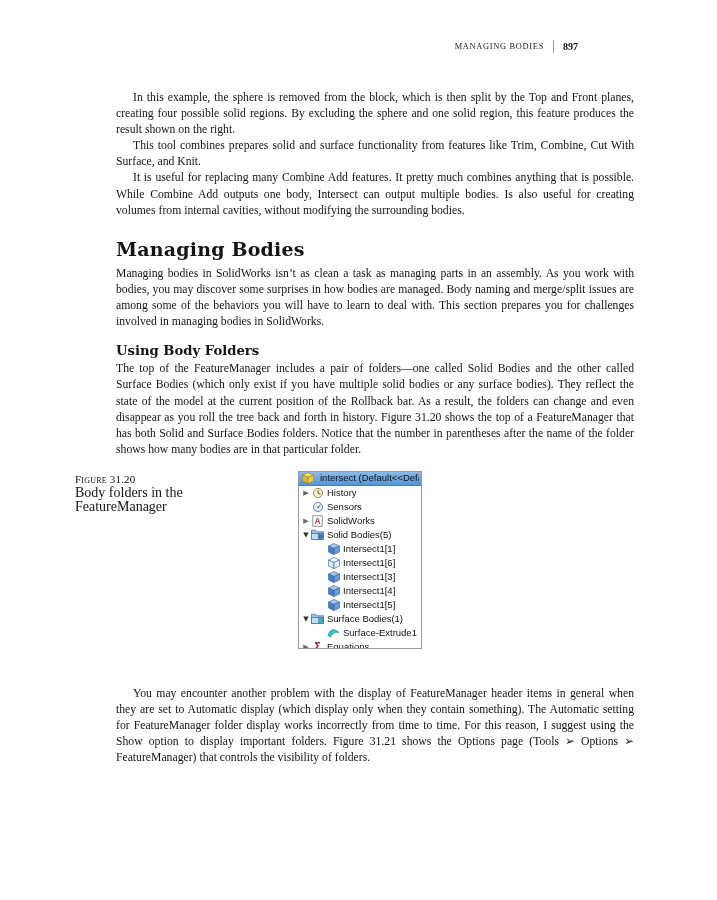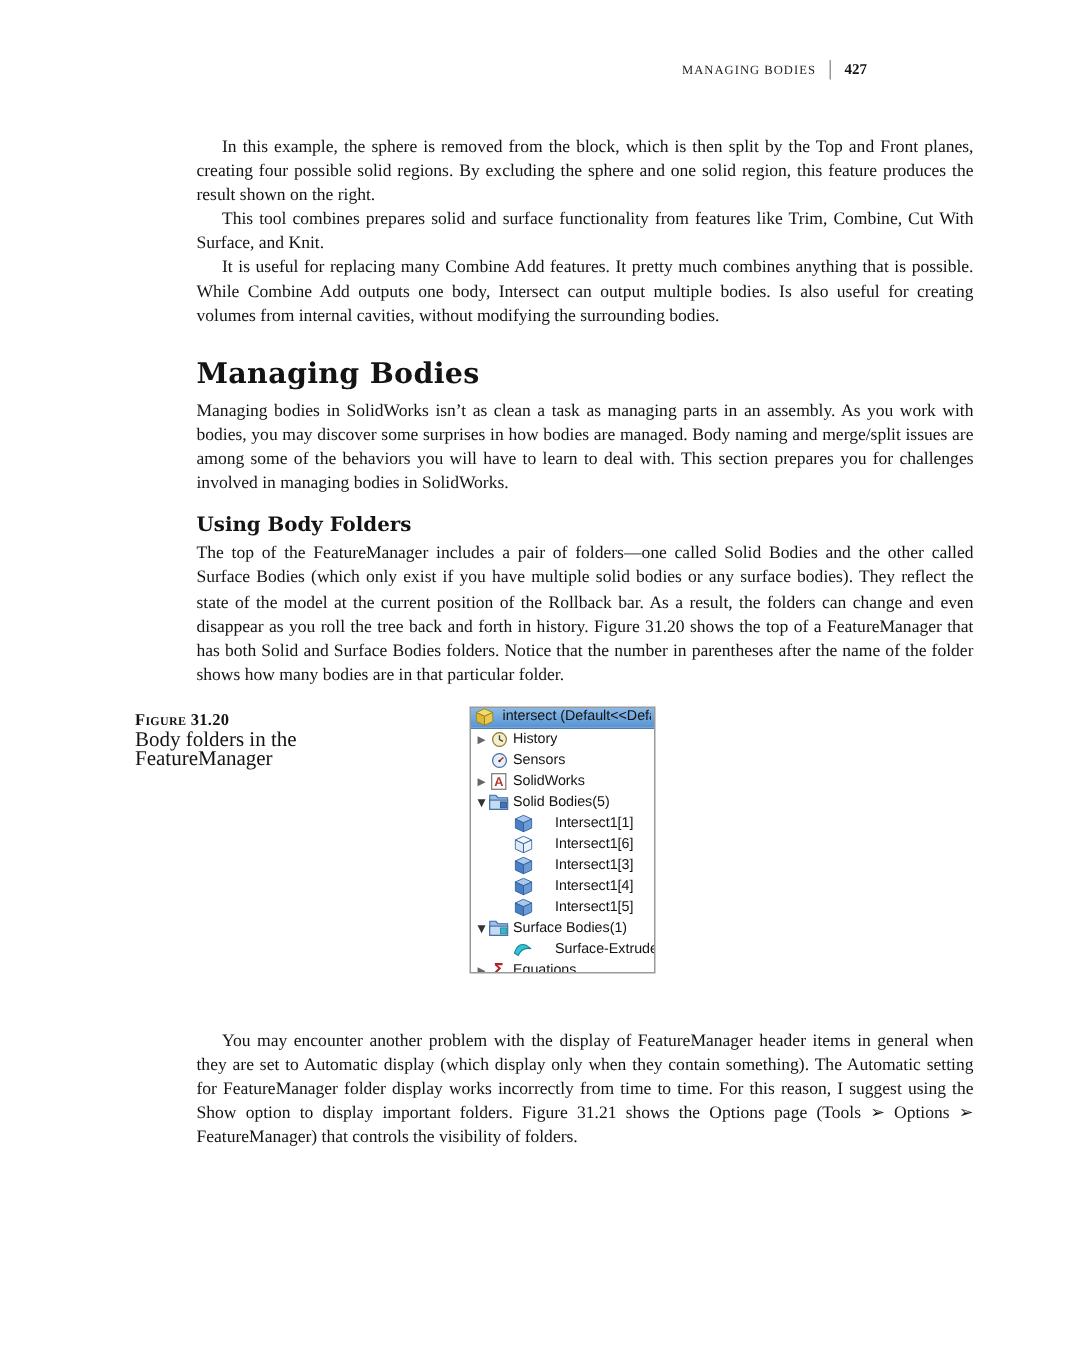--- a/index.html
+++ b/index.html
@@ -17,21 +17,21 @@
   .running-header {
     position: absolute; top: 40px; right: 71px;
     display: flex; align-items: center; gap: 9px;
   }
   .running-title { font-size: 8.4px; letter-spacing: 0.7px; color: #222; }
   .header-divider { width: 1px; height: 13px; background: #9a9a9a; }
   .page-number { font-size: 10px; font-weight: bold; color: #111; }
 
   
   .content {
-    position: absolute; left: 131px; top: 90px; width: 518px;
+    position: absolute; left: 116px; top: 90px; width: 518px;
     font-size: 11.7px; line-height: 16.1px; text-align: justify;
   }
   .content p { margin: 0; }
   p.fl-indent { text-indent: 17px; }
 
   h1.section-heading {
     font-family: "DejaVu Serif", serif;
     font-size: 19px; font-weight: bold;
     margin: 22px 0 9px 0; letter-spacing: 0.2px; text-align: left;
   }
@@ -41,21 +41,21 @@
     margin: 13px 0 2px 0; text-align: left;
   }
 
   
   .figure-row { position: relative; margin-top: 13px; height: 196px; }
   .figure-caption {
     position: absolute; left: -41px; top: 2px; width: 200px;
     text-align: left; line-height: 13px;
   }
   .figure-label {
-    font-weight: bold; font-variant: small-caps; font-size: 11px;
+    font-weight: normal; font-variant: small-caps; font-size: 11px;
     letter-spacing: 0.2px;
   }
   .figure-caption-text { font-size: 14px; }
 
   
   .fm-tree {
     position: absolute; left: 182px; top: 0;
     width: 124px; height: 178px;
     border: 1px solid #9a9a9a;
     background: #ffffff;
@@ -68,42 +68,42 @@
     padding: 0 2px;
     background: linear-gradient(#8cb9e6, #5795d2);
     border-bottom: 1px solid #4a7fb5;
     white-space: nowrap; overflow: hidden;
   }
   .fm-row {
     height: 14px; display: flex; align-items: center;
     white-space: nowrap; overflow: hidden;
   }
   .fm-row.lvl1 { padding-left: 2px; }
-  .fm-row.lvl2 { padding-left: 28px; gap: 12px; }
+  .fm-row.lvl2 { padding-left: 28px; }
   .fm-arrow {
     width: 10px; flex: 0 0 10px; text-align: center;
     font-size: 7px; color: #666; line-height: 14px;
     font-family: "DejaVu Sans", sans-serif;
   }
   .fm-arrow.open { color: #333; }
   .fm-icon { width: 13px; flex: 0 0 13px; height: 12px; margin-right: 3px; display: inline-flex; align-items: center; justify-content: center; }
   .fm-label { overflow: hidden; }
   .sigma { color: #b22222; font-weight: bold; font-size: 10px; line-height: 12px; font-family: "DejaVu Sans", sans-serif; }
 
   .closing { margin-top: 19px; }
 </style>
 </head>
 <body>
 
 <div class="page">
 
   <div class="running-header">
     <span class="running-title">MANAGING BODIES</span>
     <span class="header-divider"></span>
-    <span class="page-number">427</span>
+    <span class="page-number">897</span>
   </div>
 
   <div class="content">
 
     <p class="fl-indent">In this example, the sphere is removed from the block, which is then split by the Top and Front planes, creating four possible solid regions. By excluding the sphere and one solid region, this feature produces the result shown on the right.</p>
     <p class="fl-indent">This tool combines prepares solid and surface functionality from features like Trim, Combine, Cut With Surface, and Knit.</p>
     <p class="fl-indent">It is useful for replacing many Combine Add features. It pretty much combines anything that is possible. While Combine Add outputs one body, Intersect can output multiple bodies. Is also useful for creating volumes from internal cavities, without modifying the surrounding bodies.</p>
 
     <h1 class="section-heading">Managing Bodies</h1>
     <p>Managing bodies in SolidWorks isn’t as clean a task as managing parts in an assembly. As you work with bodies, you may discover some surprises in how bodies are managed. Body naming and merge/split issues are among some of the behaviors you will have to learn to deal with. This section prepares you for challenges involved in managing bodies in SolidWorks.</p>

